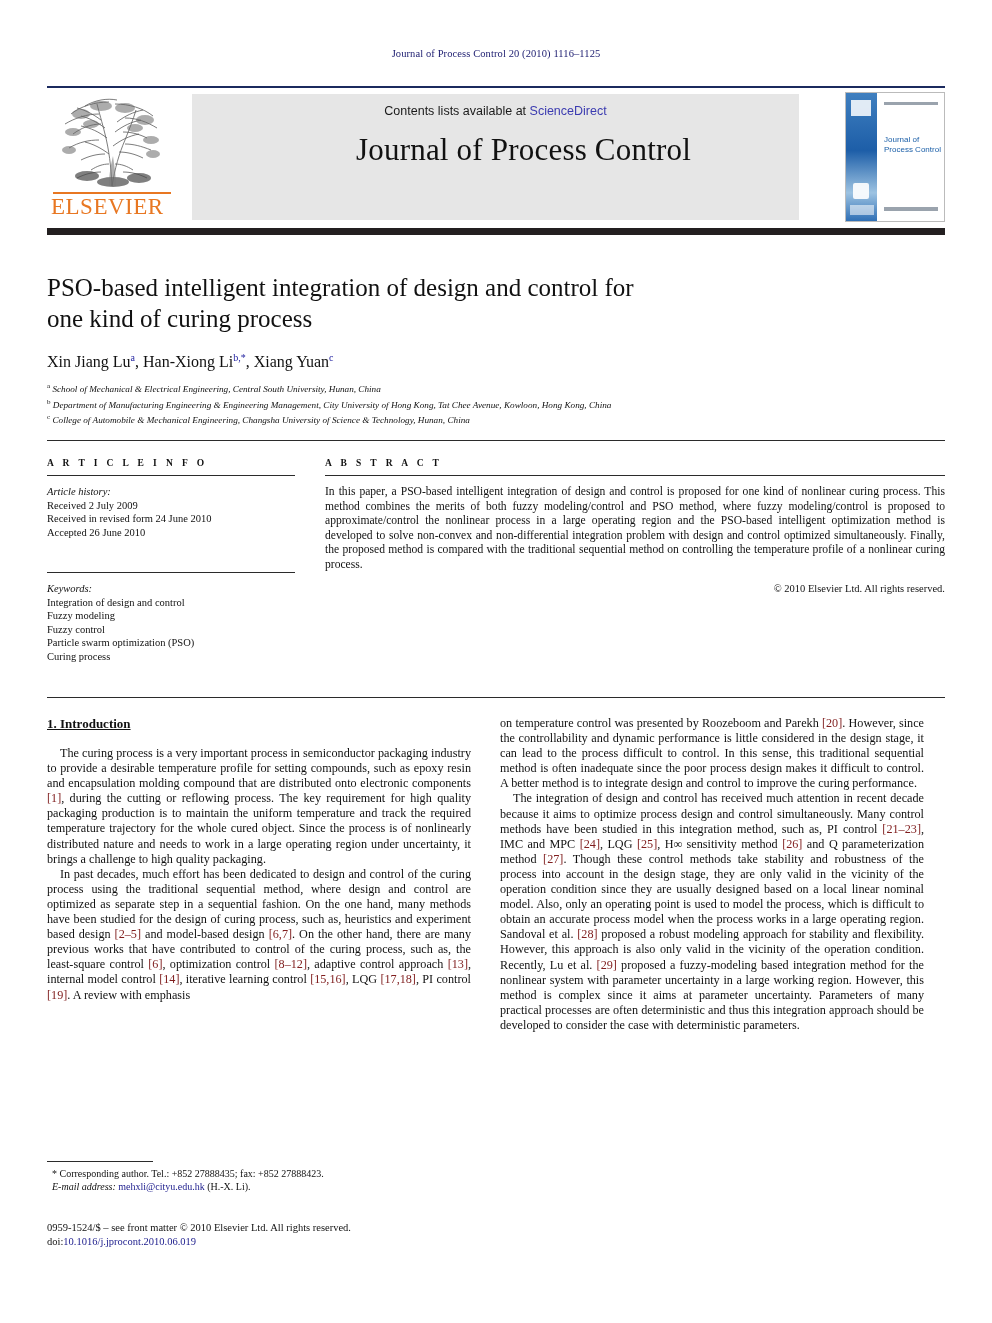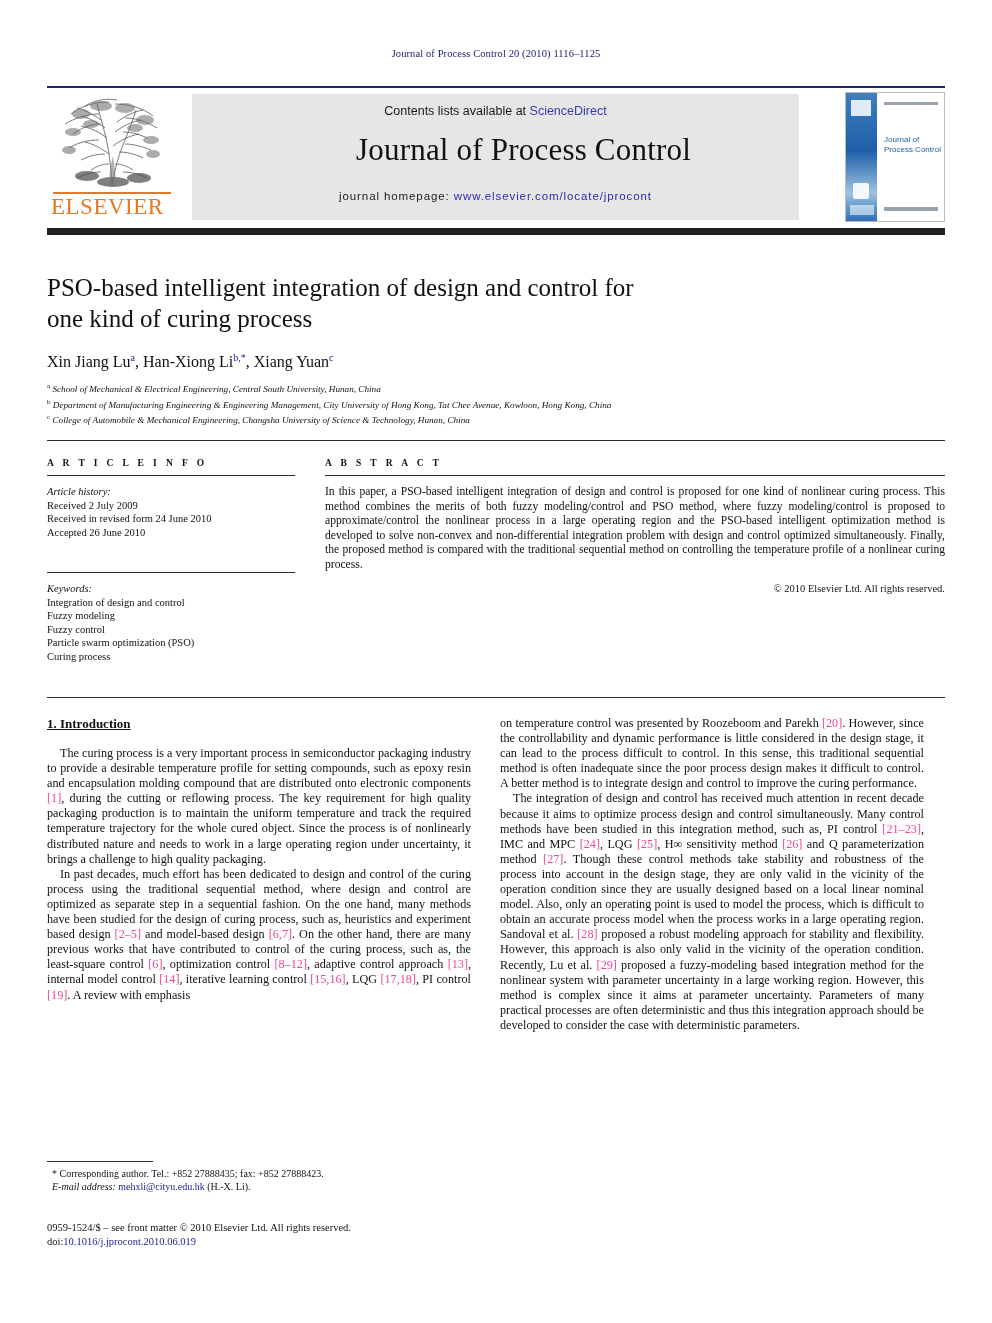--- a/index.html
+++ b/index.html
@@ -343,21 +343,21 @@
     font-family: "Liberation Serif", serif;
     font-size: 12.2px;
     line-height: 15.1px;
     text-align: justify;
     text-indent: 13px;
     margin: 0;
     color: #111111;
     hyphens: auto;
   }
   p.body.cont { text-indent: 0; }
-  .ref { color: #ec4899; }
+  .ref { color: #7f1d1d; }
 
   
   .footnote-rule {
     position: absolute;
     left: 47px;
     top: 1161px;
     width: 106px;
     height: 1px;
     background: #2b2b2b;
   }
@@ -447,23 +447,20 @@
       </svg>
       <div class="elsevier-rule"></div>
       <div class="elsevier-word">ELSEVIER</div>
     </div>
 
     <div class="center-band">
       <div class="contents-line">
         <span>Contents lists available at </span><span class="sd">ScienceDirect</span>
       </div>
       <div class="journal-name">Journal of Process Control</div>
-      <div class="homepage-line">
-        <span>journal homepage: </span><span class="url">www.elsevier.com/locate/jprocont</span>
-      </div>
     </div>
 
     <div class="cover-thumb">
       <div class="cover-left-strip"></div>
       <div class="cover-logo"></div>
       <div class="cover-bot-logo"></div>
       <div class="cover-bot-txt"></div>
       <div class="cover-topline"></div>
       <div class="cover-title">
         <div>Journal of</div>

